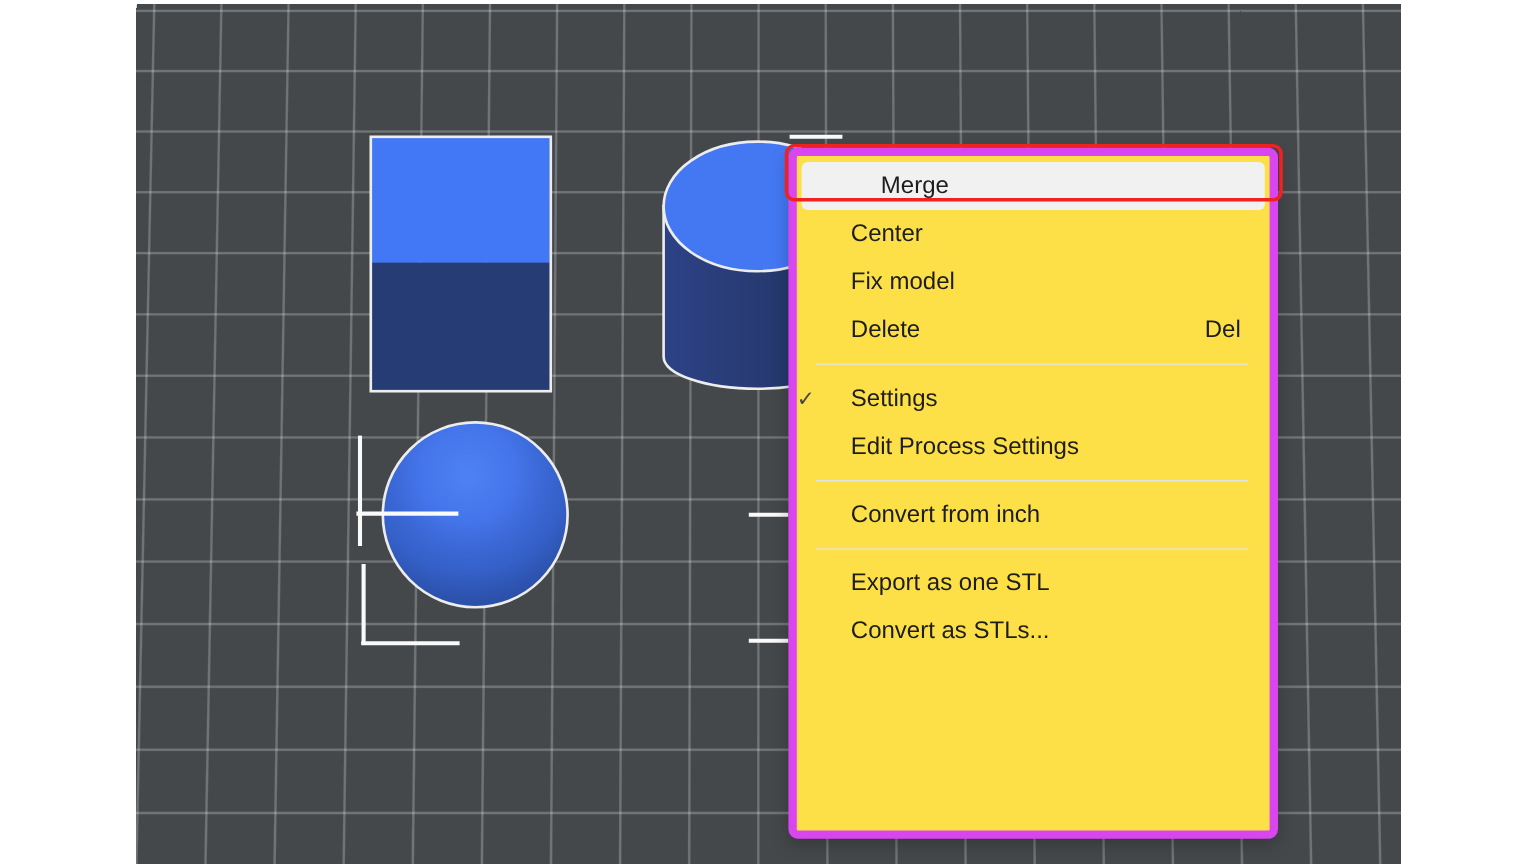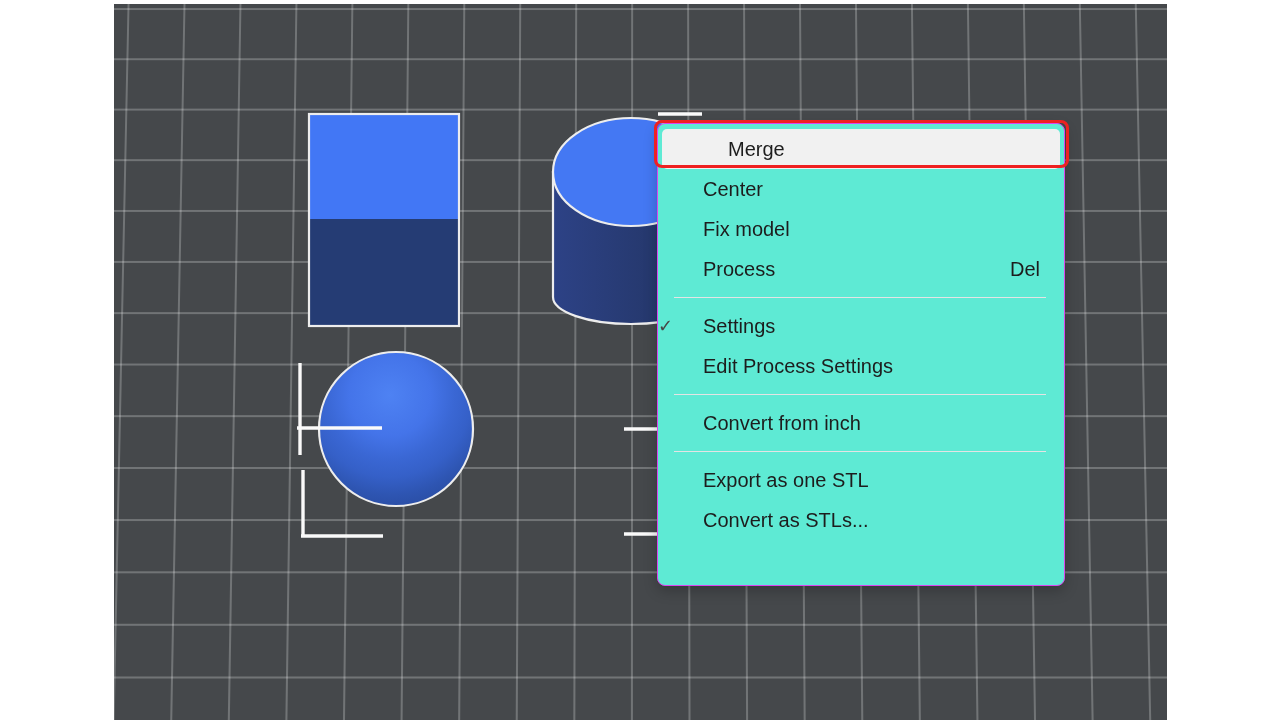--- a/index.html
+++ b/index.html
@@ -22,22 +22,22 @@
     background-position: 37px 3px;
     transform: perspective(1400px) rotateX(3.2deg);
     transform-origin: 50% 62%;
   }
 
   
   svg.objects { position: absolute; inset: 0; z-index: 2; pointer-events: none; }
 
   
   .context-menu {
-    position: absolute; left: 657px; top: 123px; width: 408px; height: 463px;
-    background: #5eead4; border: 1px solid #d946ef; border-radius: 8px;
+    position: absolute; left: 657px; top: 123px; width: 408px; height: 576px;
+    background: #fde047; border: 7px solid #d946ef; border-radius: 8px;
     box-shadow: 0 5px 14px rgba(0,0,0,0.22);
     z-index: 3; padding: 5px 0 7px 0;
     display: flex; flex-direction: column;
   }
   .menu-item {
     height: 40px; flex: 0 0 40px; display: flex; align-items: center;
     cursor: pointer;
   }
   .menu-item .check {
     width: 45px; flex: 0 0 45px; font-size: 18px; color: #464646; line-height: 1;
@@ -118,21 +118,21 @@
       <div class="menu-item">
         <span class="check"></span>
         <span class="label">Center</span>
       </div>
       <div class="menu-item">
         <span class="check"></span>
         <span class="label">Fix model</span>
       </div>
       <div class="menu-item">
         <span class="check"></span>
-        <span class="label">Process</span>
+        <span class="label">Delete</span>
         <span class="shortcut">Del</span>
       </div>
       <div class="menu-sep"></div>
       <div class="menu-item">
         <span class="check">✓</span>
         <span class="label">Settings</span>
       </div>
       <div class="menu-item">
         <span class="check"></span>
         <span class="label">Edit Process Settings</span>

